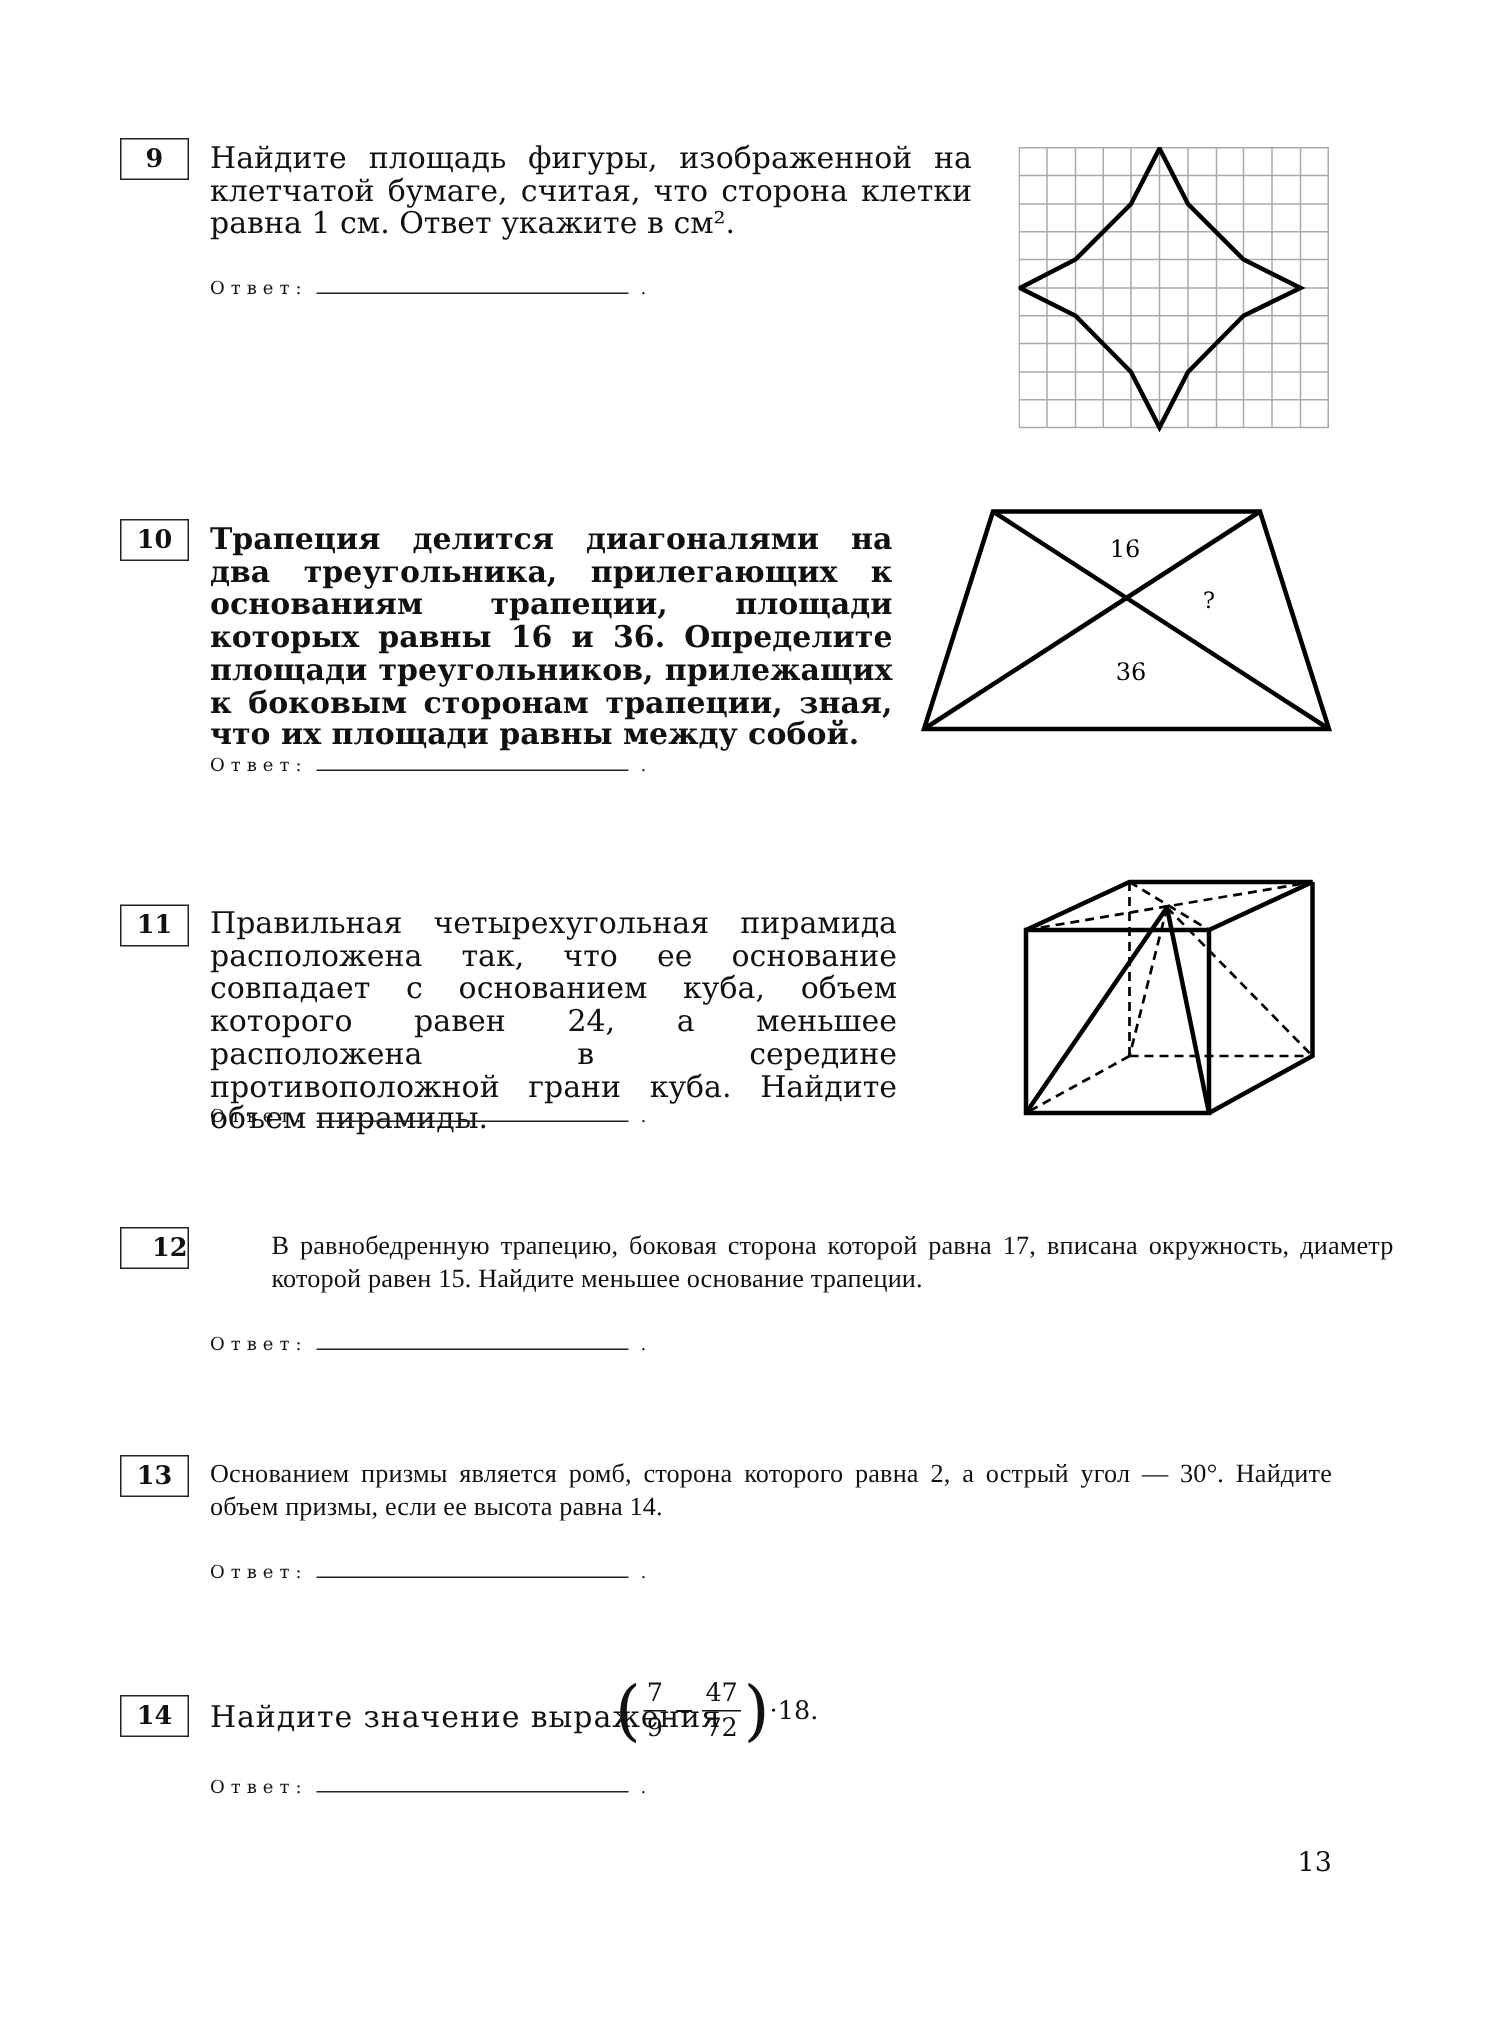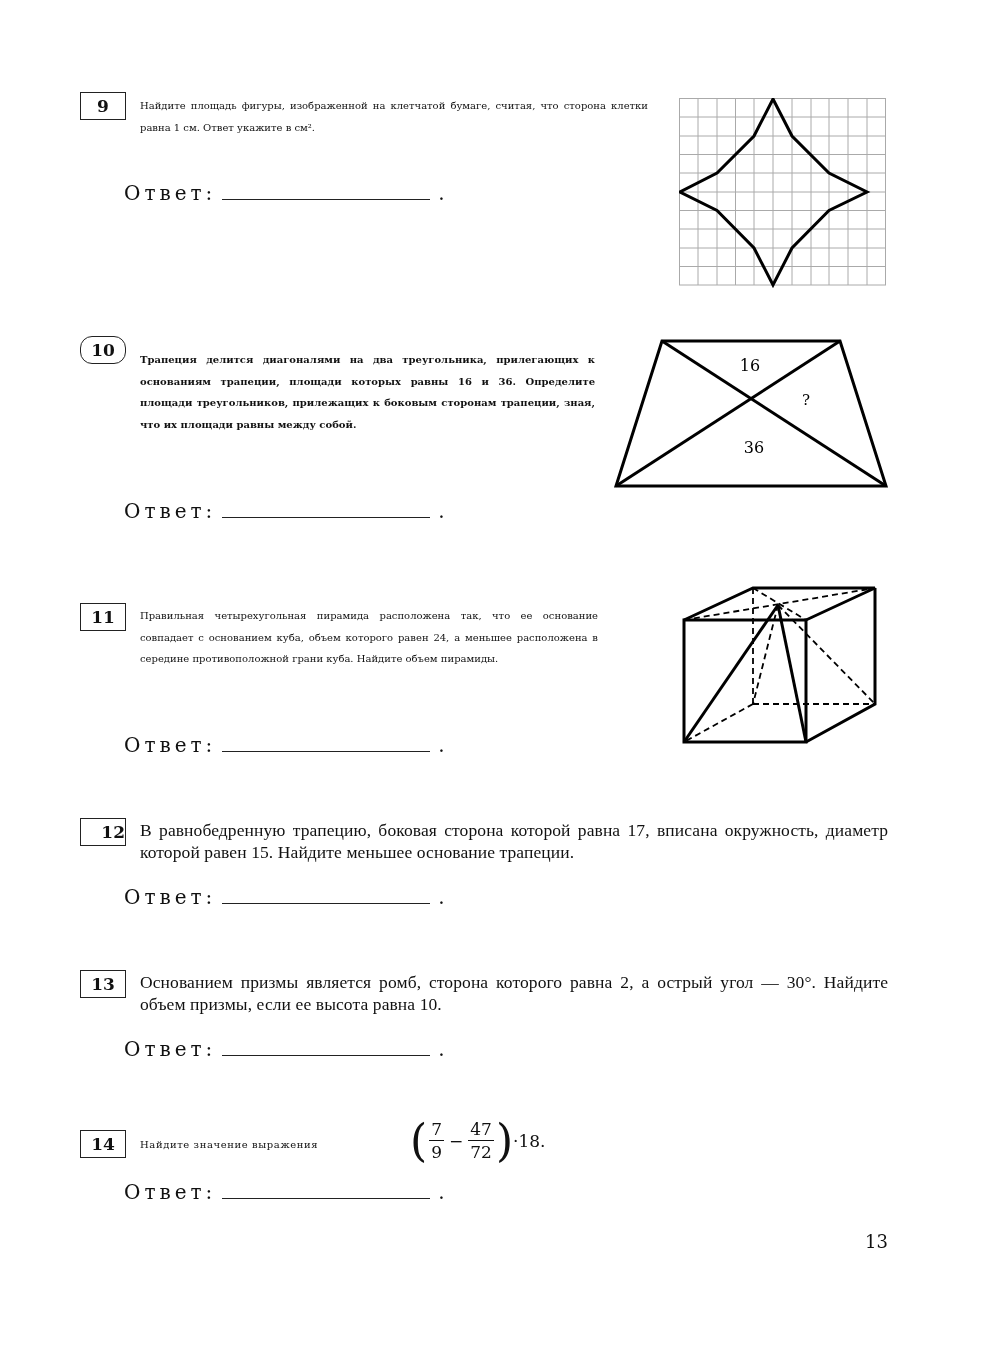--- a/index.html
+++ b/index.html
@@ -1,22 +1,22 @@
 <!DOCTYPE html>
 <html><head>
 <meta charset="utf-8">
 <style>
   html, body { margin:0; padding:0; background:#fff; }
   body { width:1000px; height:1349px; position:relative; font-family:"DejaVu Serif","Liberation Serif",serif; color:#111; overflow:hidden; }
   .task { position:absolute; left:0; width:1000px; }
   .num-box { position:absolute; left:80px; width:44px; height:26px; border:1.5px solid #222; font-weight:bold; font-size:17px; text-align:center; line-height:26px; font-family:"DejaVu Serif",serif; }
-  .q-text { position:absolute; left:140px; font-size:10px; line-height:21.7px; text-align:justify; }
+  .q-text { position:absolute; left:140px; font-size:20px; line-height:21.7px; text-align:justify; }
   .q-narrow { width:508px; }
   .q-wide { width:748px; font-family:"Liberation Serif",serif; font-size:17.5px; letter-spacing:0.1px; }
-  .answer { position:absolute; left:124px; font-size:20px; }
+  .answer { position:absolute; left:140px; font-size:12px; }
   .answer .lbl { letter-spacing:4px; }
   .answer .line { display:inline-block; width:208px; border-bottom:1.2px solid #222; height:14px; vertical-align:baseline; margin:0 8px 0 6px; }
   .fig { position:absolute; }
   .page-num { position:absolute; left:865px; top:1231px; font-size:18px; }
   .frac { display:inline-flex; flex-direction:column; align-items:center; vertical-align:middle; font-size:17px; line-height:22px; margin:0 2px; }
   .frac .n { border-bottom:1.2px solid #111; padding:0 2px; }
   .paren { font-size:44px; font-weight:200; vertical-align:middle; line-height:44px; }
   .expr { position:absolute; left:410px; top:1118px; display:flex; align-items:center; font-size:17px; }
 </style>
 </head>
@@ -52,21 +52,21 @@
         <line x1="150" y1="0" x2="150" y2="187"></line>
         <line x1="169" y1="0" x2="169" y2="187"></line>
         <line x1="188" y1="0" x2="188" y2="187"></line>
         <line x1="206.5" y1="0" x2="206.5" y2="187"></line>
     </g>
     <polygon points="94,1 113,38 150,75 188,94 150,112.5 113,150 94,187 75,150 38,112.5 1,94 38,75 75,38" fill="none" stroke="#000" stroke-width="3" stroke-linejoin="miter"></polygon>
   </svg>
 </div>
 
 <div class="task">
-  <div class="num-box" style="top:336px;border-radius:12px;">10</div>
+  <div class="num-box" style="top:346px;">10</div>
   <div class="q-text" style="top:349px;width:455px;font-weight:bold;">Трапеция делится диагоналями на два треугольника, прилегающих к основаниям трапеции, площади которых равны 16 и 36. Определите площади треугольников, прилежащих к боковым сторонам трапеции, зная, что их площади равны между собой.</div>
   <div class="answer" style="top:499px;">
     <span class="lbl">Ответ:</span><span class="line"></span>.
   </div>
   <svg class="fig" style="left:610px;top:335px;" width="285" height="160" viewBox="0 0 285 160">
     <polygon points="52,6 230,6 276,151 6,151" fill="none" stroke="#000" stroke-width="3"></polygon>
     <line x1="52" y1="6" x2="276" y2="151" stroke="#000" stroke-width="3"></line>
     <line x1="230" y1="6" x2="6" y2="151" stroke="#000" stroke-width="3"></line>
     <text x="140" y="36" font-family="DejaVu Serif, serif" font-size="16" text-anchor="middle">16</text>
     <text x="196" y="70" font-family="DejaVu Serif, serif" font-size="15" text-anchor="middle">?</text>
@@ -95,29 +95,29 @@
       <line x1="103" y1="25" x2="78" y2="124"></line>
       <line x1="103" y1="25" x2="200" y2="124"></line>
       <line x1="9" y1="40" x2="200" y2="8"></line>
       <line x1="78" y1="8" x2="131" y2="40"></line>
     </g>
   </svg>
 </div>
 
 <div class="task">
   <div class="num-box" style="top:818px;text-align:right;">12</div>
-  <div class="q-text q-wide" style="top:820px;">В равнобедренную трапецию, боковая сторона которой равна 17, вписана окружность, диаметр которой равен 15. Найдите меньшее основание трапеции.</div>
+  <div class="q-text q-wide" style="top:820px;margin-left:41px;">В равнобедренную трапецию, боковая сторона которой равна 17, вписана окружность, диаметр которой равен 15. Найдите меньшее основание трапеции.</div>
   <div class="answer" style="top:885px;">
     <span class="lbl">Ответ:</span><span class="line"></span>.
   </div>
 </div>
 
 <div class="task">
   <div class="num-box" style="top:970px;">13</div>
-  <div class="q-text q-wide" style="top:972px;">Основанием призмы является ромб, сторона которого равна 2, а острый угол — 30°. Найдите объем призмы, если ее высота равна 10.</div>
+  <div class="q-text q-wide" style="top:972px;">Основанием призмы является ромб, сторона которого равна 2, а острый угол — 30°. Найдите объем призмы, если ее высота равна 14.</div>
   <div class="answer" style="top:1037px;">
     <span class="lbl">Ответ:</span><span class="line"></span>.
   </div>
 </div>
 
 <div class="task">
   <div class="num-box" style="top:1130px;">14</div>
   <div class="q-text" style="top:1134px;letter-spacing:0.6px;">Найдите значение выражения</div>
   <div class="expr">
     <span class="paren">(</span>

